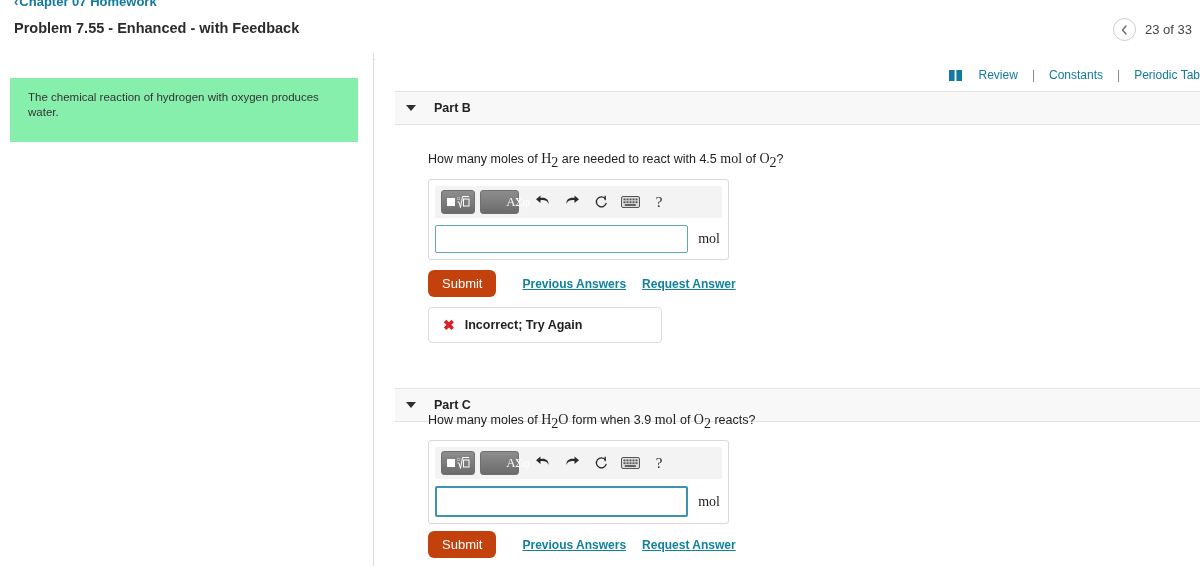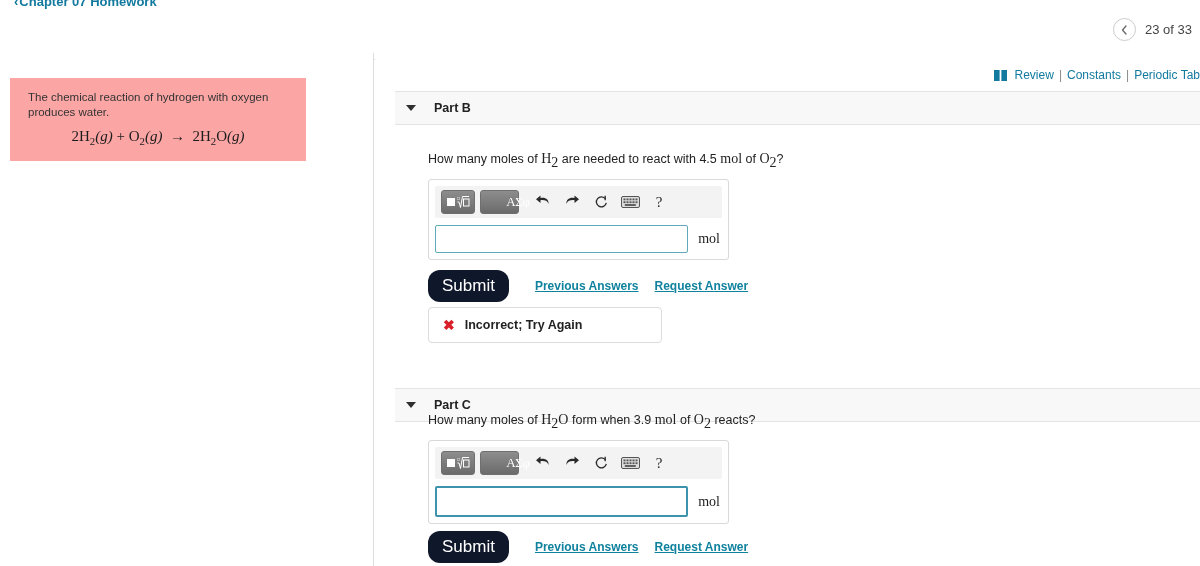--- a/index.html
+++ b/index.html
@@ -52,22 +52,22 @@
 
   
   #left-panel {
     position: absolute;
     left: 0; top: 53px; width: 374px; height: 513px;
     background: #ffffff;
     border-right: 1px solid #dddddd;
   }
   #problem-box {
     position: absolute;
-    left: 10px; top: 25px; width: 296px;
-    background: #fca5a5;
+    left: 10px; top: 25px; width: 348px;
+    background: #86efac;
     padding: 12px 10px 14px 10px;
   }
   #problem-statement {
     font-size: 11.5px;
     color: #333333;
     line-height: 1.3;
     margin: 0 0 8px 8px;
   }
   #problem-equation {
     text-align: center;
@@ -82,21 +82,21 @@
 
   
   #right-panel {
     position: absolute;
     left: 375px; top: 53px; width: 825px; height: 513px;
     background: #ffffff;
   }
   #resource-links {
     position: absolute;
     right: 0px; top: 15px;
-    display: flex; align-items: center; gap: 5px;
+    display: flex; align-items: center; gap: 14px;
     font-size: 12px;
     color: #12799f;
     white-space: nowrap;
   }
   #resource-links .sep { color: #888888; }
   #resource-links a { color: #12799f; text-decoration: none; cursor: pointer; }
   #book-icon { display: flex; margin-right: 3px; }
 
   .part-header {
     position: absolute;
@@ -198,26 +198,26 @@
     margin-left: 10px;
     margin-right: 2px;
   }
 
   .submit-row {
     position: absolute;
     left: 53px;
     display: flex; align-items: center;
   }
   .submit-btn {
-    background: #0f172a;
+    background: #c2410c;
     color: #ffffff;
     border: none;
-    border-radius: 12px;
+    border-radius: 6px;
     font-family: "Liberation Sans", sans-serif;
-    font-size: 17px;
+    font-size: 13px;
     padding: 6px 14px;
     cursor: pointer;
   }
   .answer-link {
     color: #10829e;
     font-size: 12px;
     font-weight: bold;
     text-decoration: underline;
     margin-left: 26px;
     cursor: pointer;
@@ -249,41 +249,35 @@
     color: #222222;
   }
 </style>
 </head>
 <body>
 
 <div id="top-bar">
   <div id="breadcrumb">
     <span class="chev">‹</span><span>Chapter 07 Homework</span>
   </div>
+  <div id="page-title">Problem 7.55 - Enhanced - with Feedback</div>
 
   <div id="pager">
     <div id="pager-prev">
       <svg width="9" height="10" viewBox="0 0 9 10">
         <polyline points="6,1 2.5,5 6,9" fill="none" stroke="#666" stroke-width="1.3" stroke-linecap="round" stroke-linejoin="round"></polyline>
       </svg>
     </div>
     <div id="pager-count">23 of 33</div>
   </div>
 </div>
 
 <div id="left-panel">
   <div id="problem-box">
     <p id="problem-statement">The chemical reaction of hydrogen with oxygen produces water.</p>
-    <div id="problem-equation">
-      <span class="serif">2</span><span class="serif">H</span><sub class="serif">2</sub><span class="serif ital">(g)</span>
-      <span class="serif">+</span>
-      <span class="serif">O</span><sub class="serif">2</sub><span class="serif ital">(g)</span>
-      &nbsp;<span class="serif">→</span>&nbsp;
-      <span class="serif">2</span><span class="serif">H</span><sub class="serif">2</sub><span class="serif">O</span><span class="serif ital">(g)</span>
-    </div>
   </div>
 </div>
 
 <div id="right-panel">
 
   <div id="resource-links">
     <span id="book-icon">
       <svg width="13" height="11" viewBox="0 0 13 11">
         <rect x="0" y="0" width="5.6" height="11" fill="#12799f"></rect>
         <rect x="7.4" y="0" width="5.6" height="11" fill="#12799f"></rect>

